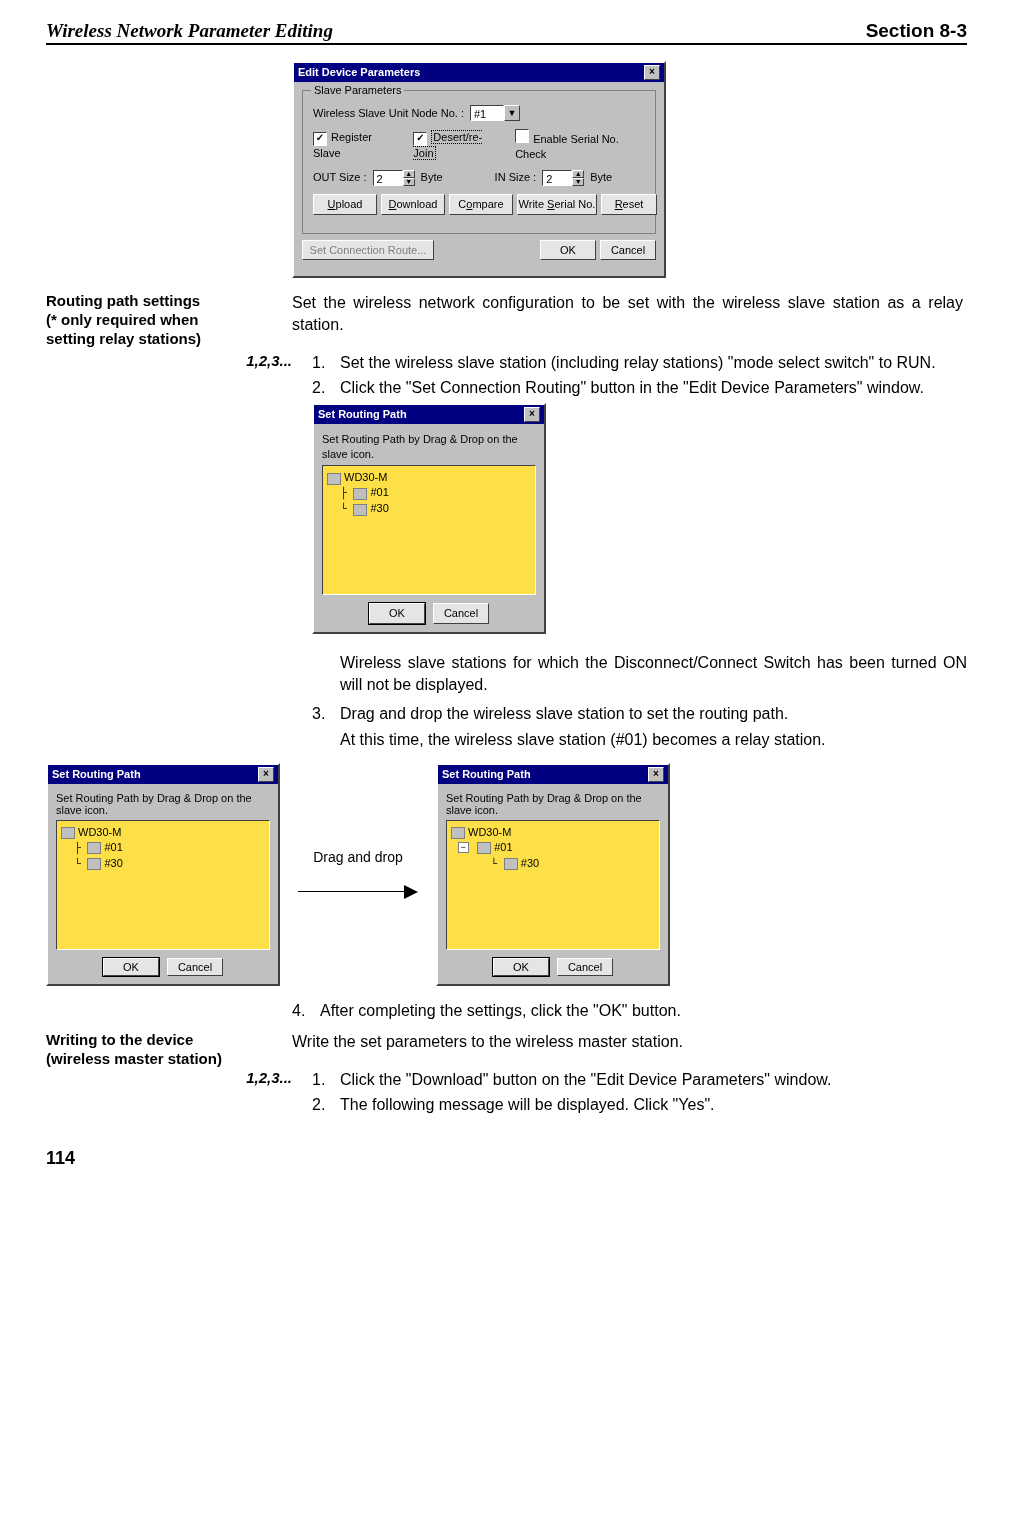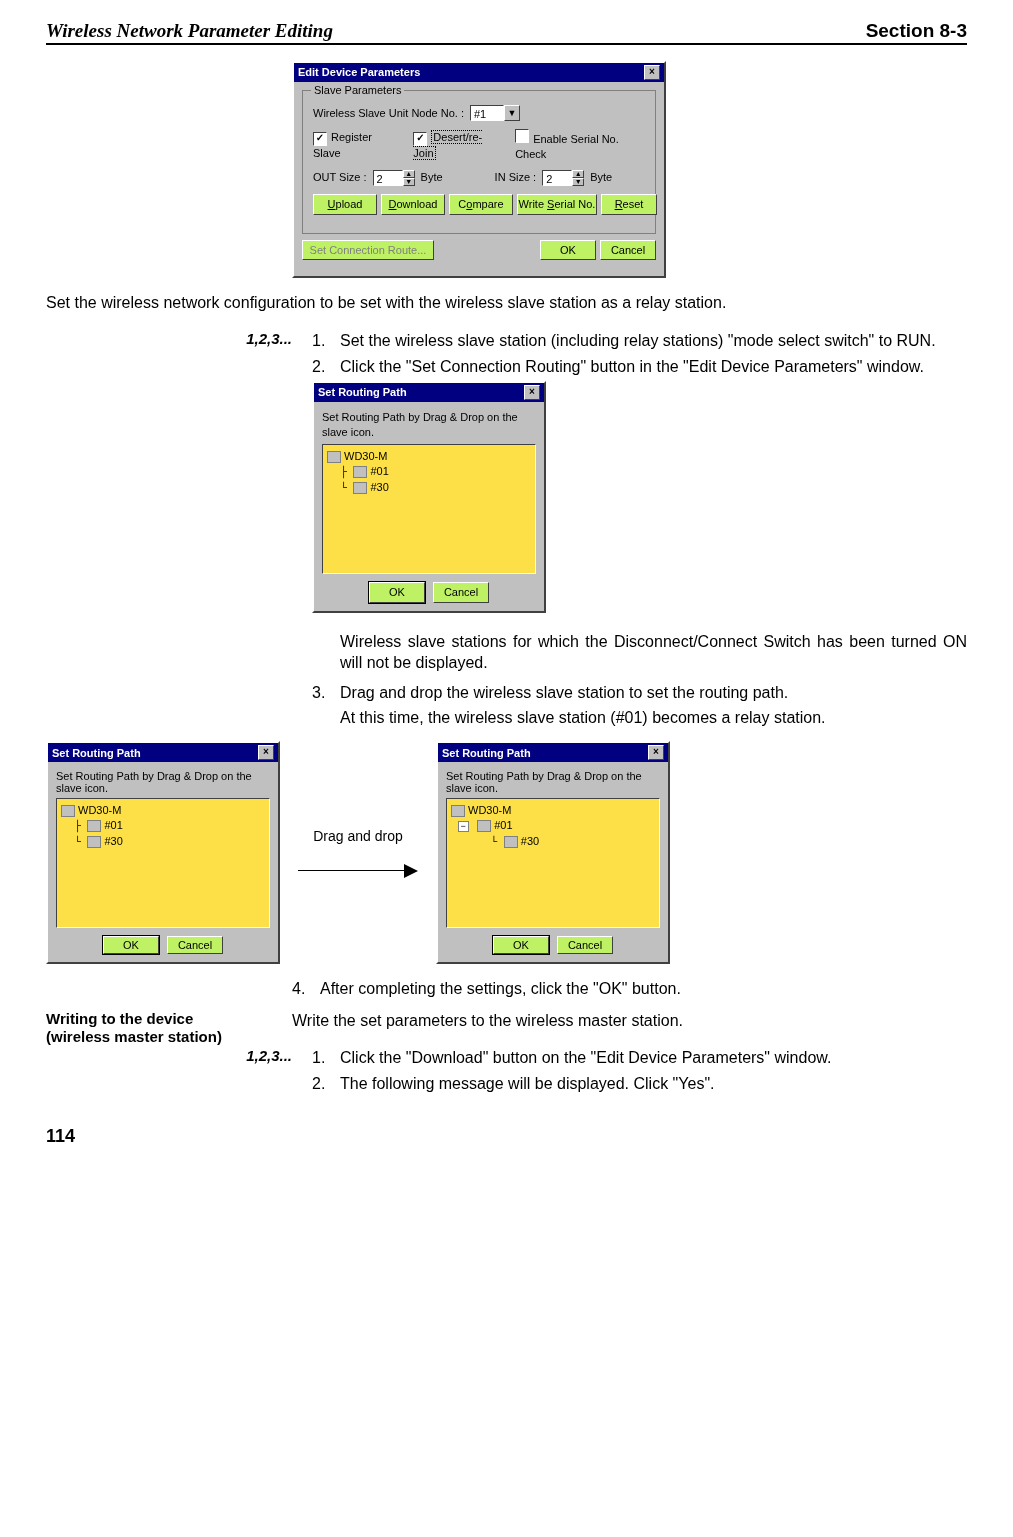--- a/index.html
+++ b/index.html
@@ -132,21 +132,21 @@
     padding: 0 3px;
     font-size: 11px;
   }
   .row {
     display: flex;
     align-items: center;
     margin-bottom: 8px;
     gap: 6px;
   }
   .winbtn {
-    background: #bef264;
+    background: #e5e5e5;
     border-top: 1px solid #fff;
     border-left: 1px solid #fff;
     border-right: 1px solid #404040;
     border-bottom: 1px solid #404040;
     font-size: 11px;
     padding: 2px 0;
     text-align: center;
     min-width: 62px;
   }
   .winbtn.small { min-width: 54px; }
@@ -355,20 +355,25 @@
           </span>
         </div>
       </div>
     </div>
   </div>
 </div>
 
 <div style="height:14px;"></div>
 
 <div class="content-row">
+  <div class="side-col">
+    <div>Routing path settings</div>
+    <div>(* only required when</div>
+    <div>setting relay stations)</div>
+  </div>
   <div class="main-col">
     <p class="para">Set the wireless network configuration to be set with the wireless slave station as a relay station.</p>
   </div>
 </div>
 
 <div class="content-row">
   <div class="side-col side-steps">1,2,3...</div>
   <div class="main-col">
     <ol class="steps">
       <li>

